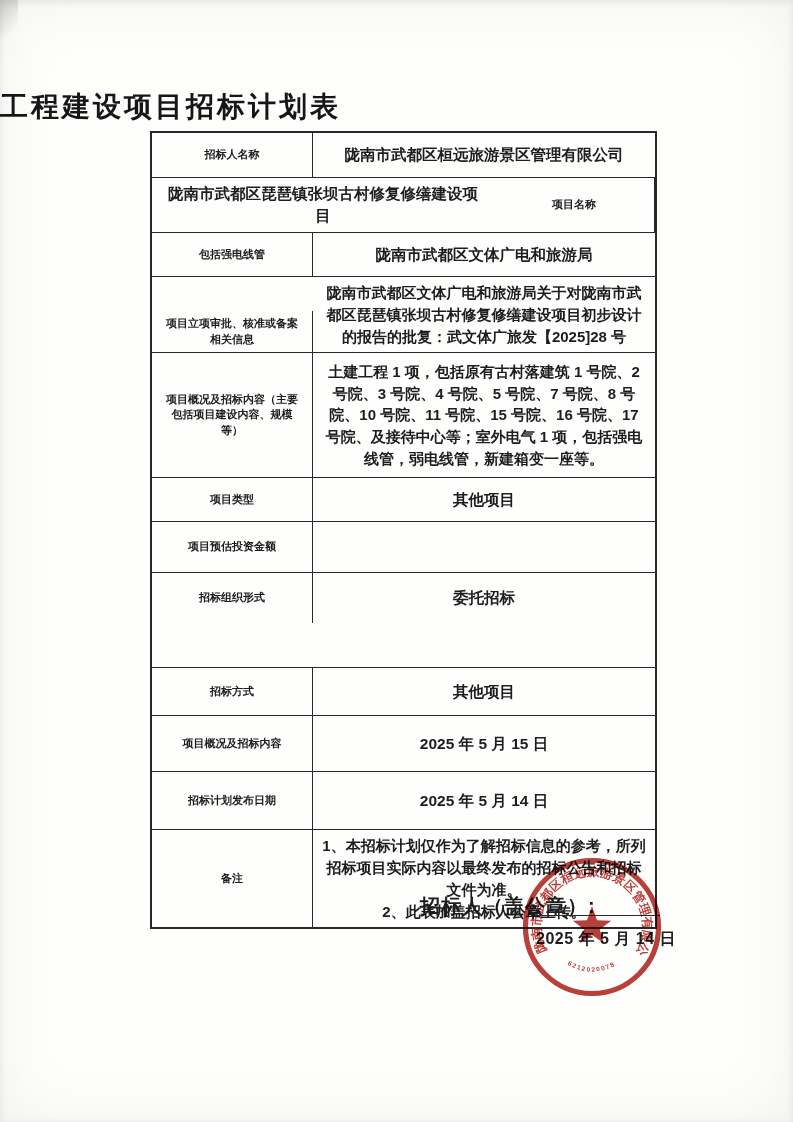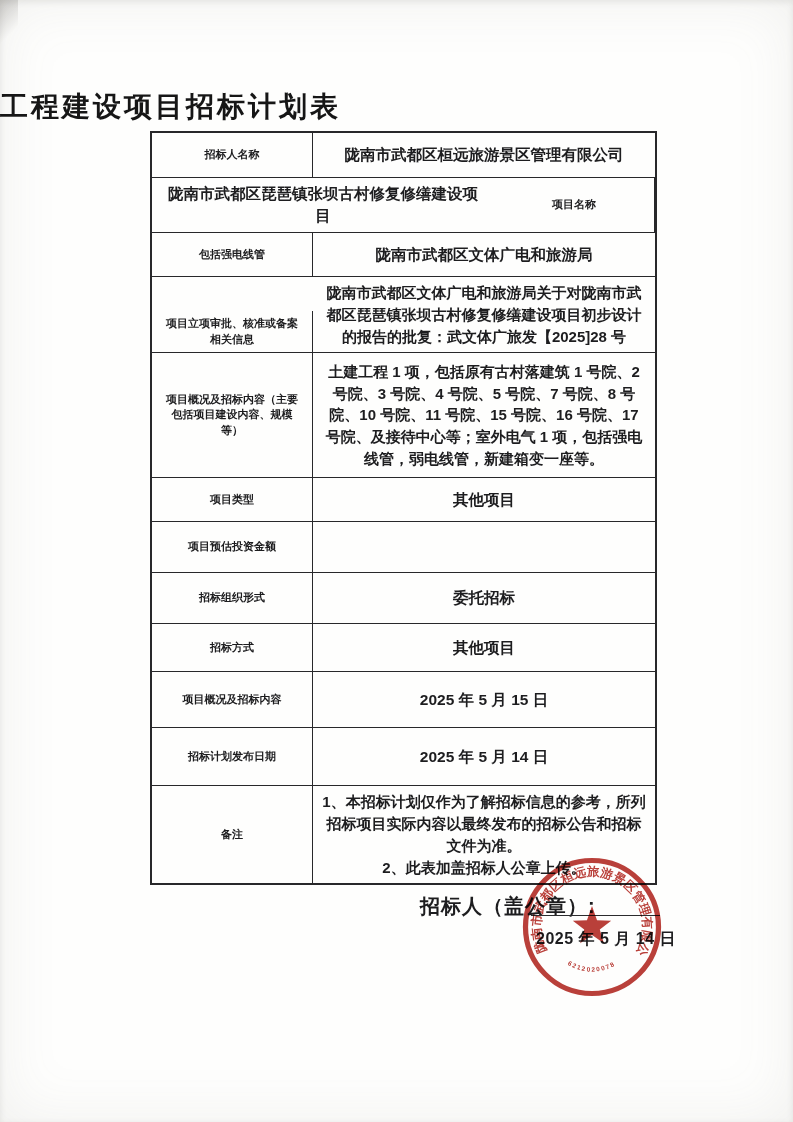--- a/index.html
+++ b/index.html
@@ -54,21 +54,21 @@
   .cell-value {
     flex: 1;
     text-align: center;
     font-size: 15.5px;
   }
   .cell-value.dense { font-size: 15px; line-height: 1.45; padding: 5px 7px; }
   .cell-value.left { text-align: center; justify-content: flex-start; }
   .cell-value.pre { white-space: pre-line; }
   .h44 { min-height: 44px; } .h45 { min-height: 45px; } .h43 { min-height: 43px; }
   .h66 { min-height: 66px; align-items: flex-end; } .h124 { min-height: 124px; } .h50 { min-height: 50px; }
-  .h47 { min-height: 47px; } .h55 { min-height: 55px; } .h57 { min-height: 57px; }
+  .h47 { min-height: 47px; margin-top: 44px; } .h55 { min-height: 55px; } .h57 { min-height: 57px; }
   .h95 { min-height: 95px; }
   .sig-label {
     position: absolute;
     left: 420px; top: 893px;
     font-size: 20px;
     font-weight: bold;
     letter-spacing: 1px;
   }
   .sig-line {
     position: absolute;

